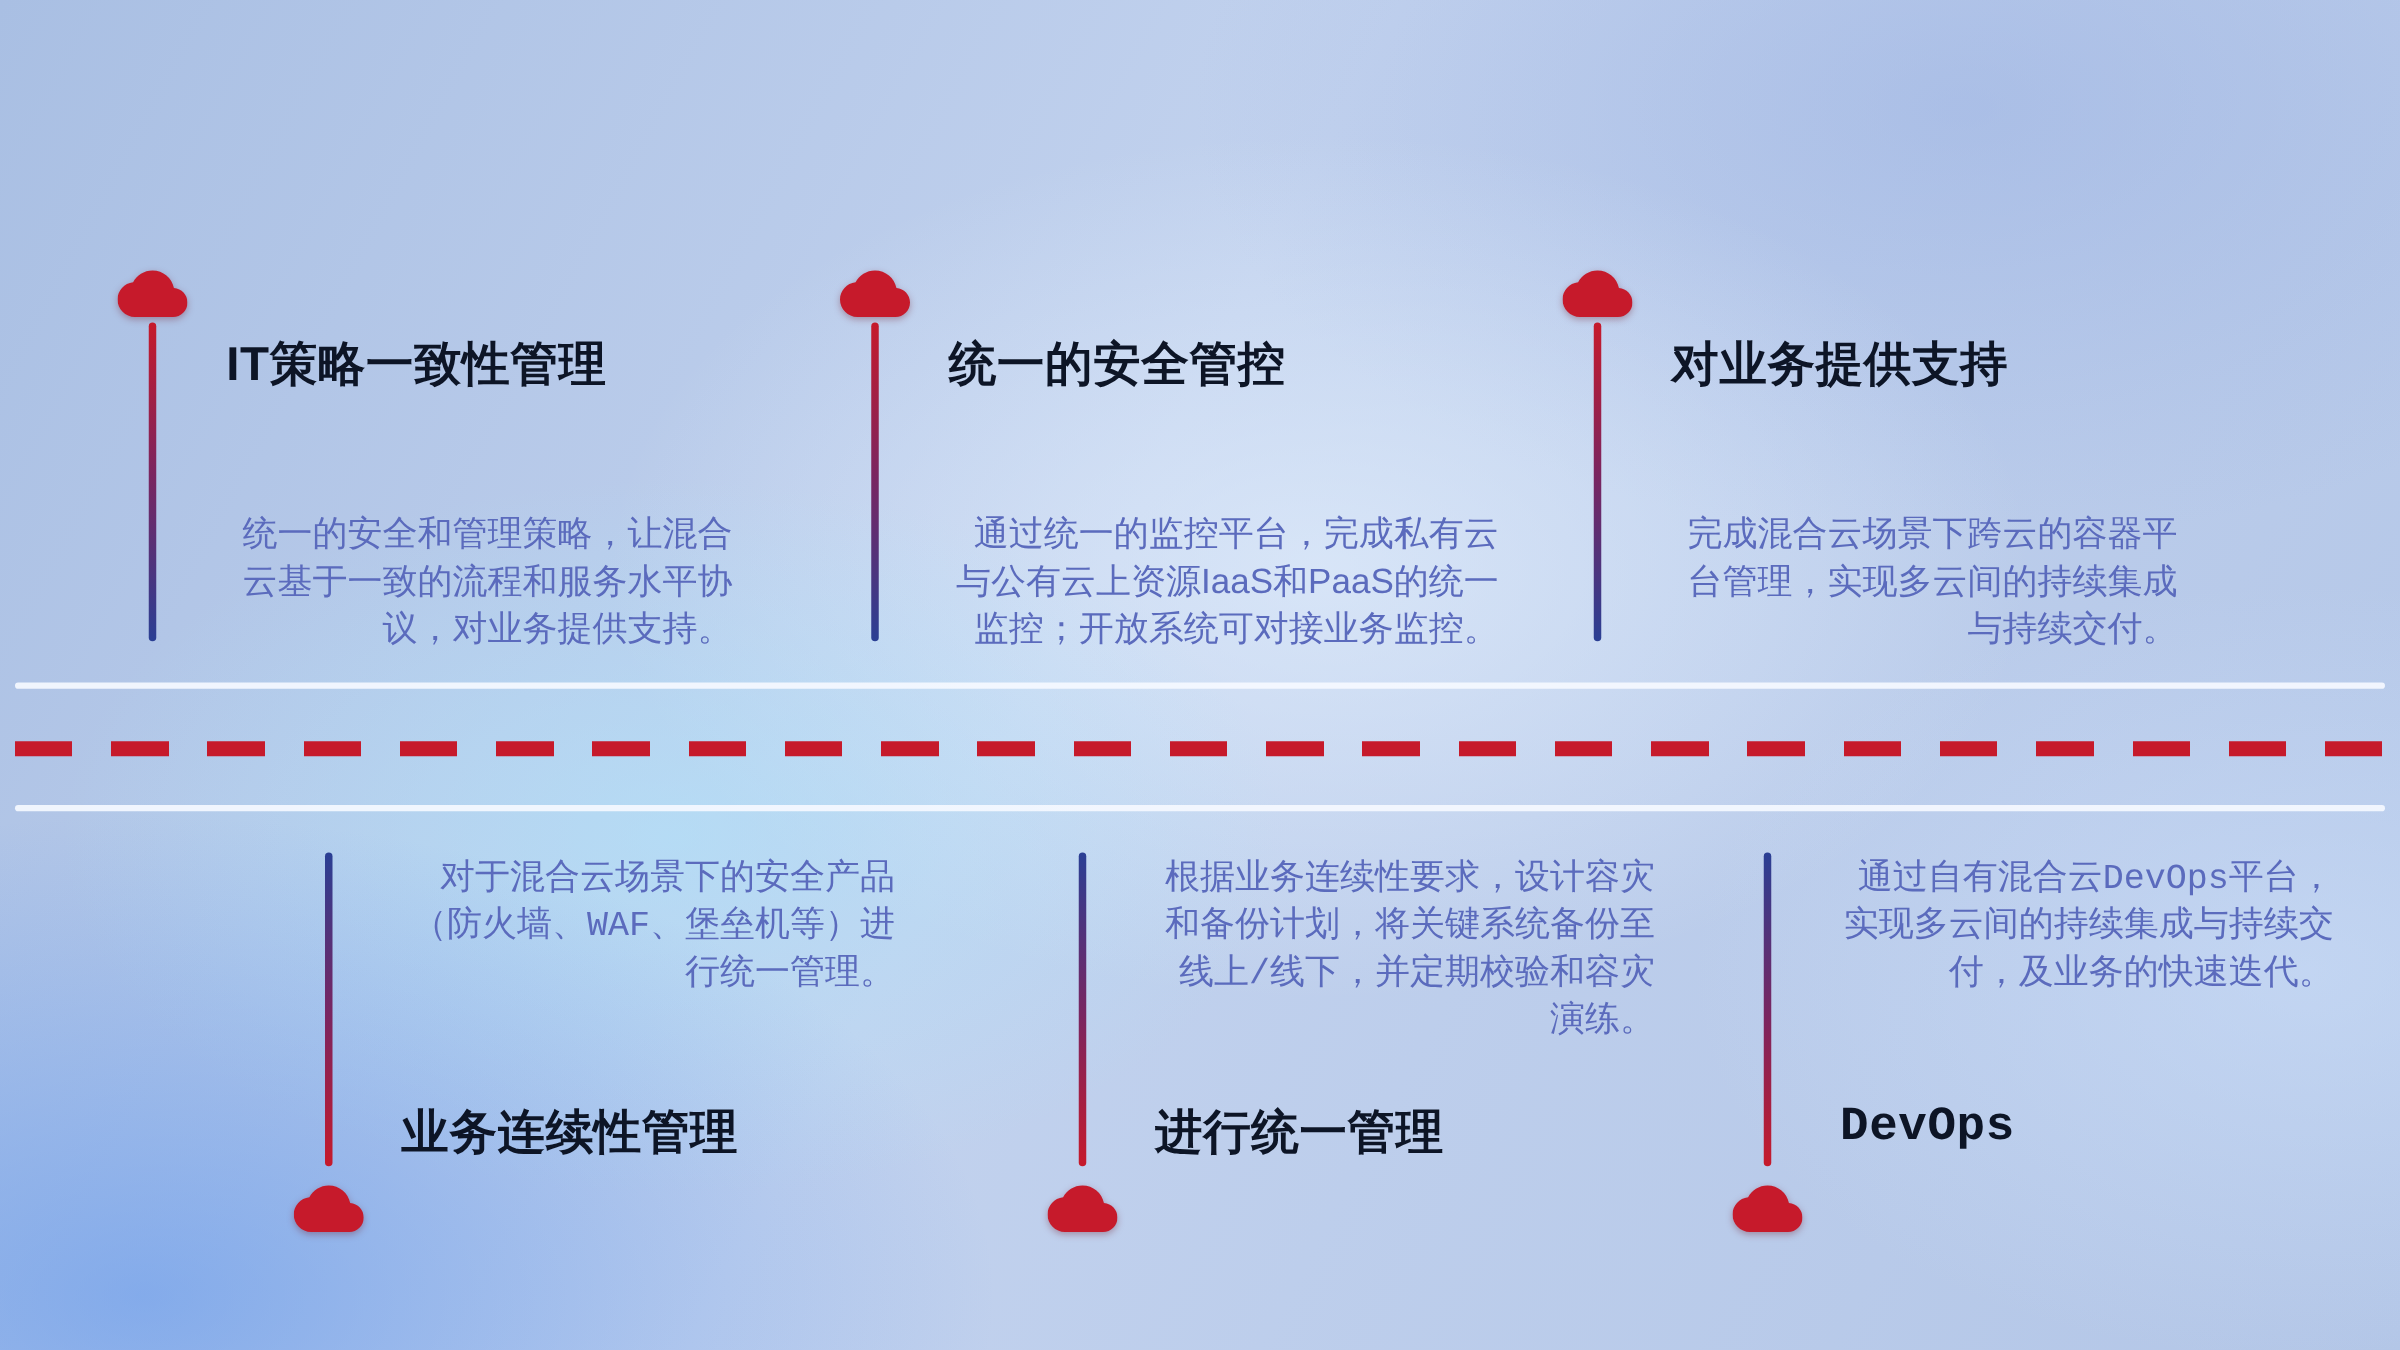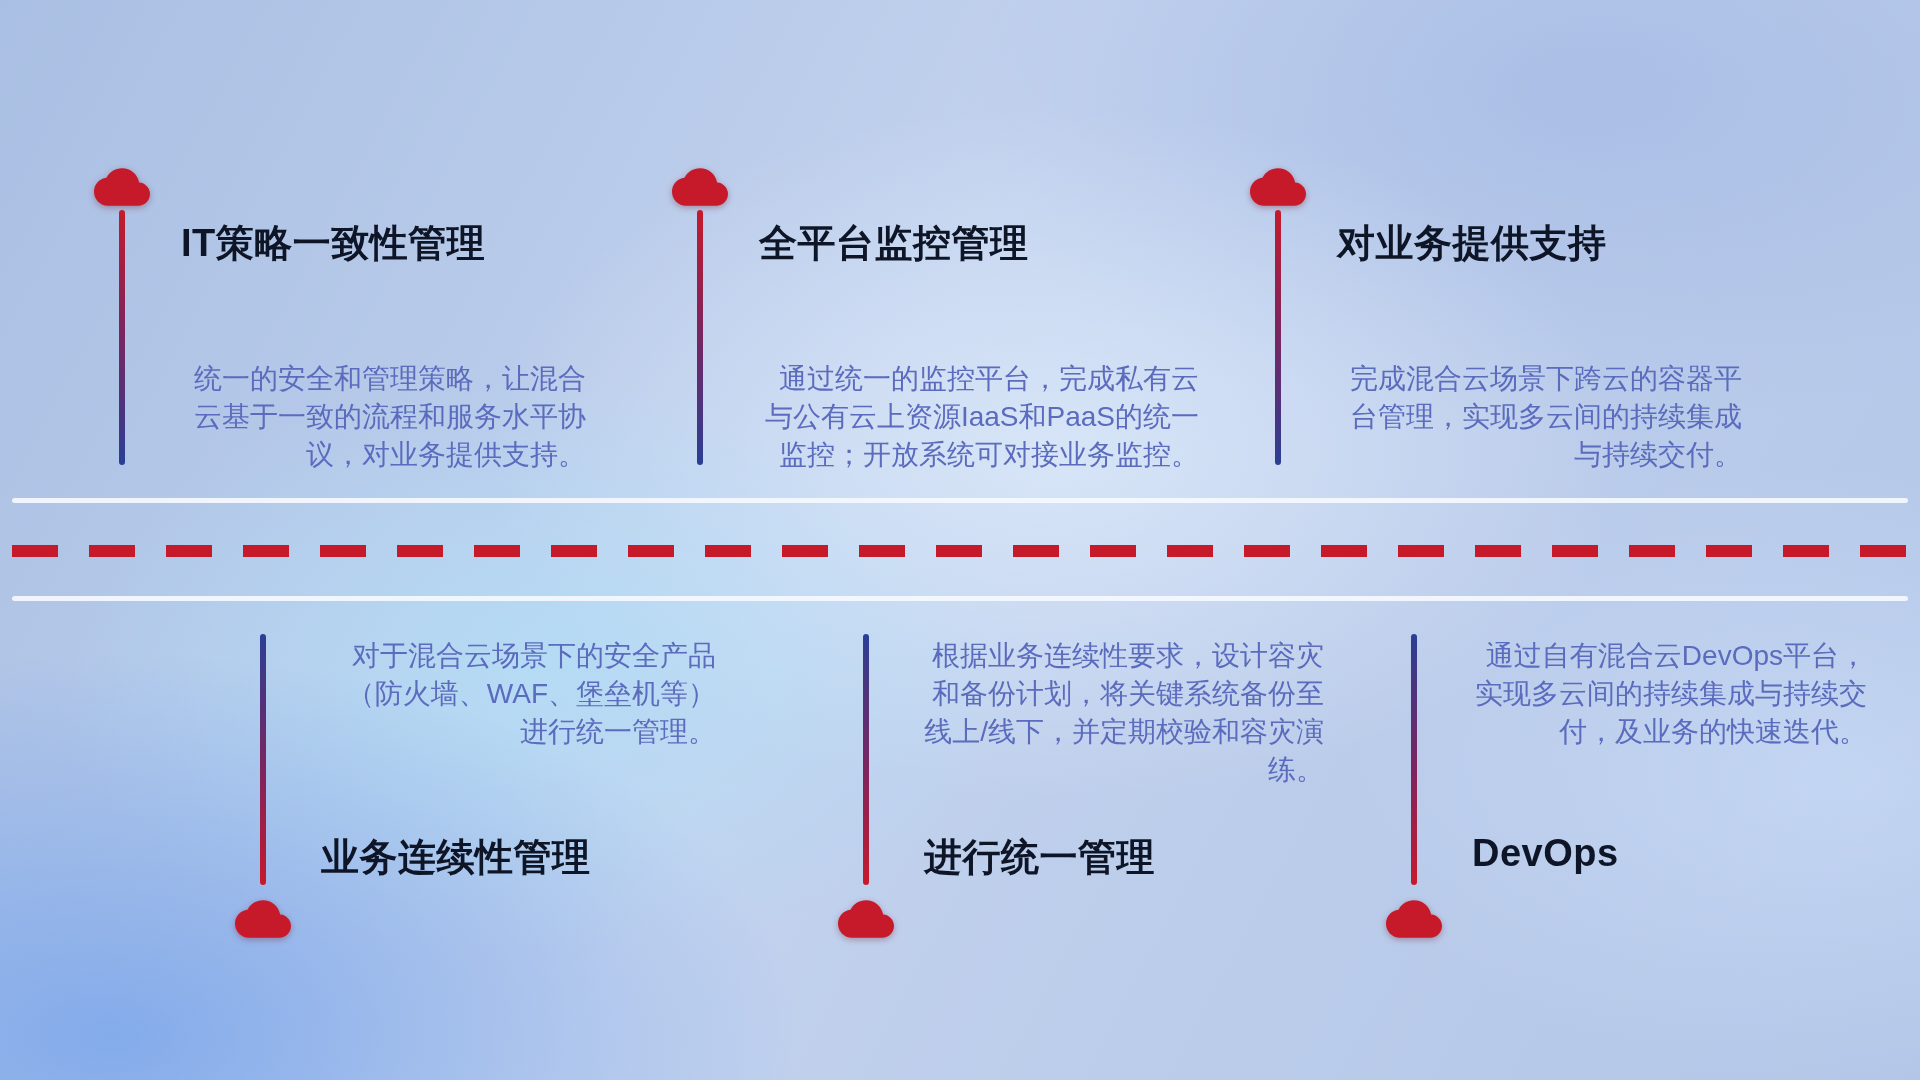--- a/index.html
+++ b/index.html
@@ -10,21 +10,21 @@
     position: relative;
     font-family: "Liberation Sans", "DejaVu Sans", sans-serif;
     background:
       radial-gradient(1100px 620px at 6% 96%, rgba(80,140,235,.50), transparent 62%),
       radial-gradient(820px 480px at 28% 62%, rgba(175,230,252,.55), transparent 60%),
       radial-gradient(920px 560px at 55% 42%, rgba(228,240,253,.65), transparent 62%),
       radial-gradient(1000px 560px at 82% 8%, rgba(148,172,224,.45), transparent 62%),
       radial-gradient(820px 520px at 96% 72%, rgba(205,224,250,.55), transparent 60%),
       linear-gradient(118deg, #a9bfe3 0%, #c2d2ee 45%, #b3c6e7 100%);
   }
-  .stage { position: absolute; inset: 0; }
+  .stage { position: absolute; inset: 0; margin-top: 48px; }
 
   
   .road-edge {
     position: absolute; left: 12px; right: 12px; height: 5px;
     background: var(--road-edge, #f5f9ff);
     opacity: .92; border-radius: 3px;
   }
   .road-edge.top { top: 498px; }
   .road-edge.bottom { top: 596px; }
   .road-dash {
@@ -57,21 +57,21 @@
   }
 
   
   .item.top { top: 160px; height: 330px; }
   .item.top .cloud { left: 6px; top: 8px; }
   .item.top .pole { left: 31px; top: 50px; height: 255px; }
   .item.top .title { left: 93px; top: 58px; }
   .item.top .desc { left: 93px; top: 200px; }
 
   
-  .item.bottom { top: 620px; height: 340px; }
+  .item.bottom { top: 620px; height: 340px; font-family: Liberation Mono, monospace; }
   .item.bottom .pole { left: 31px; top: 14px; height: 251px; }
   .item.bottom .desc { left: 92px; top: 17px; }
   .item.bottom .title { left: 92px; top: 212px; }
   .item.bottom .cloud { left: 6px; top: 280px; }
 </style>
 </head>
 <body>
 
 <div class="stage">
 
@@ -90,21 +90,21 @@
     <p class="desc" style="width:405px">统一的安全和管理策略，让混合云基于一致的流程和服务水平协议，对业务提供支持。</p>
   </section>
 
   <section class="item top" style="left:666px">
     <span class="cloud">
       <svg viewBox="0 4 24 16" aria-hidden="true">
           <path fill="currentColor" d="M19.35 10.04C18.67 6.59 15.64 4 12 4 9.11 4 6.6 5.64 5.35 8.04 2.34 8.36 0 10.91 0 14c0 3.31 2.69 6 6 6h13c2.76 0 5-2.24 5-5 0-2.64-2.05-4.78-4.65-4.96z"></path>
         </svg>
     </span>
     <span class="pole"></span>
-    <h2 class="title">全平台监控管理</h2>
+    <h2 class="title">统一的安全管控</h2>
     <p class="desc" style="width:440px">通过统一的监控平台，完成私有云与公有云上资源IaaS和PaaS的统一监控；开放系统可对接业务监控。</p>
   </section>
 
   <section class="item top" style="left:1244px">
     <span class="cloud">
       <svg viewBox="0 4 24 16" aria-hidden="true">
           <path fill="currentColor" d="M19.35 10.04C18.67 6.59 15.64 4 12 4 9.11 4 6.6 5.64 5.35 8.04 2.34 8.36 0 10.91 0 14c0 3.31 2.69 6 6 6h13c2.76 0 5-2.24 5-5 0-2.64-2.05-4.78-4.65-4.96z"></path>
         </svg>
     </span>
     <span class="pole"></span>

